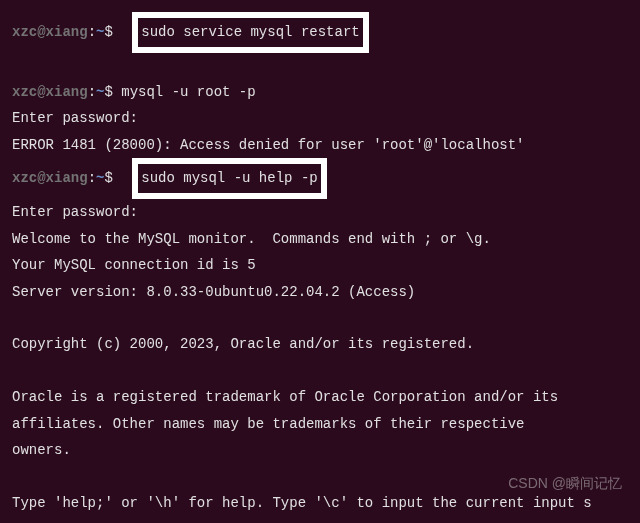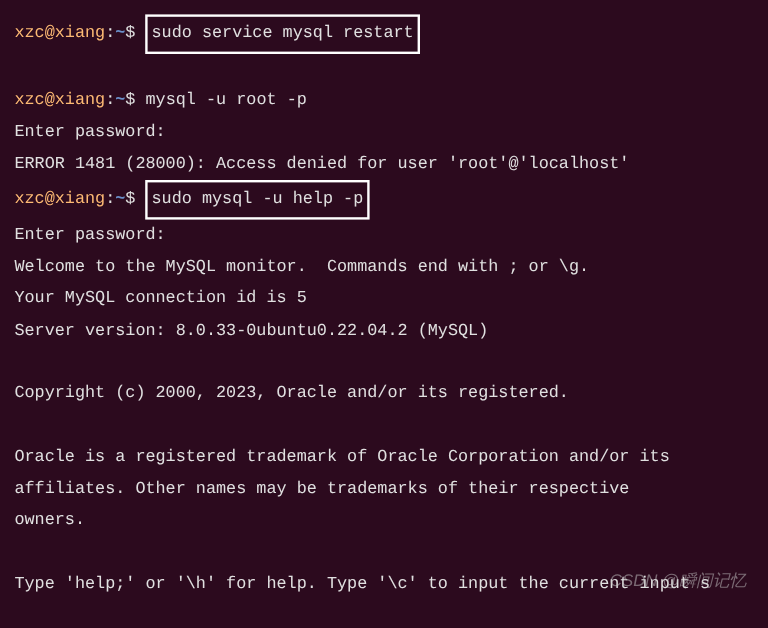--- a/index.html
+++ b/index.html
@@ -16,46 +16,46 @@
       color: #e0e0e0;
       padding: 12px;
       line-height: 1.9;
       overflow: hidden;
       position: relative;
     }
     .line {
       white-space: pre;
     }
     .user {
-      color: #fdba74;
-      font-weight: normal;
+      color: #737373;
+      font-weight: bold;
     }
     .colon {
       color: #e0e0e0;
     }
     .tilde {
       color: #6a8fc9;
       font-weight: bold;
     }
     .dollar {
       color: #e0e0e0;
     }
     .boxed {
-      border: 2px solid #ffffff;
+      border: 6px solid #ffffff;
       padding: 1px 3px;
       display: inline-block;
+      margin-left: 11px;
     }
     .watermark {
       position: absolute;
       bottom: 26px;
       right: 18px;
       color: rgba(200,200,200,0.5);
       font-size: 14px;
       font-family: sans-serif;
-      font-style: italic;
     }
     .spacer {
       height: 26px;
     }
   </style>
 </head>
 <body>
 
 <div class="line"><span class="user">xzc@xiang</span><span class="colon">:</span><span class="tilde">~</span><span class="dollar">$ </span><span class="boxed">sudo service mysql restart</span></div>
 
@@ -68,21 +68,21 @@
 <div class="line">ERROR 1481 (28000): Access denied for user 'root'@'localhost'</div>
 
 <div class="line"><span class="user">xzc@xiang</span><span class="colon">:</span><span class="tilde">~</span><span class="dollar">$ </span><span class="boxed">sudo mysql -u help -p</span></div>
 
 <div class="line">Enter password:</div>
 
 <div class="line">Welcome to the MySQL monitor.  Commands end with ; or \g.</div>
 
 <div class="line">Your MySQL connection id is 5</div>
 
-<div class="line">Server version: 8.0.33-0ubuntu0.22.04.2 (MySQL)</div>
+<div class="line">Server version: 8.0.33-0ubuntu0.22.04.2 (Access)</div>
 
 <div class="spacer"></div>
 
 <div class="line">Copyright (c) 2000, 2023, Oracle and/or its registered.</div>
 
 <div class="spacer"></div>
 
 <div class="line">Oracle is a registered trademark of Oracle Corporation and/or its</div>
 <div class="line">affiliates. Other names may be trademarks of their respective</div>
 <div class="line">owners.</div>

